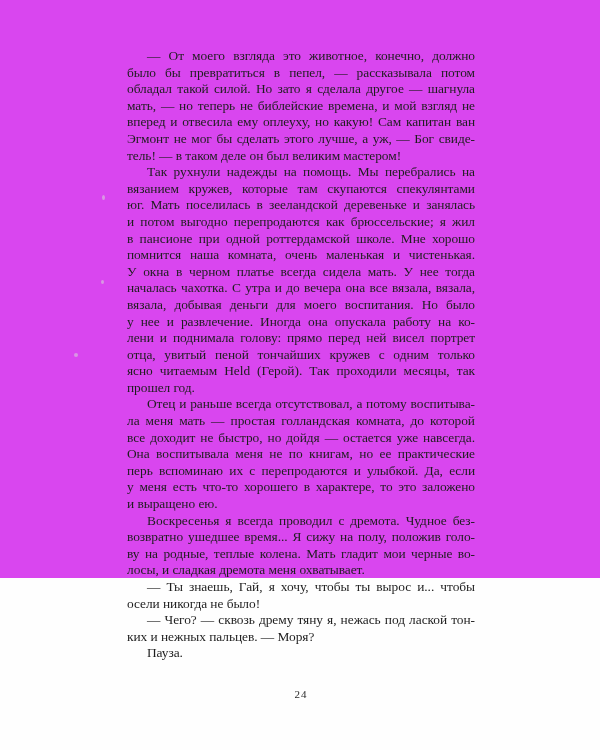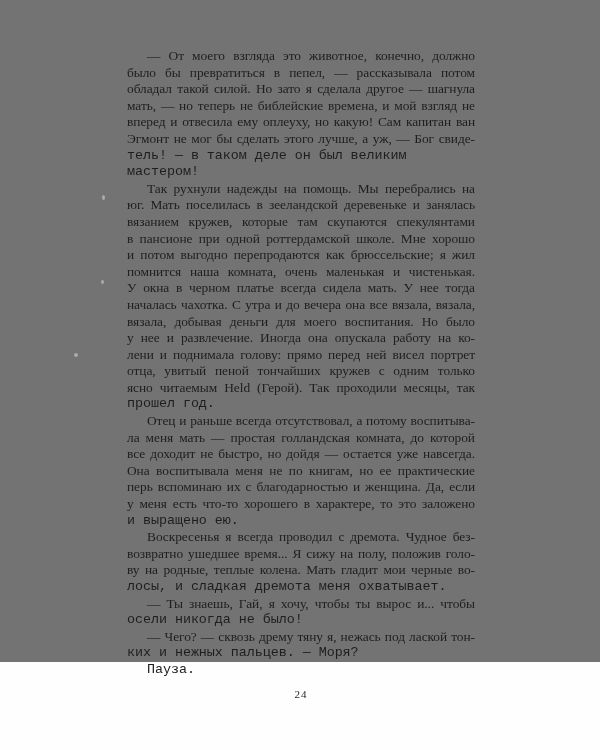--- a/index.html
+++ b/index.html
@@ -6,22 +6,22 @@
     margin: 0;
     padding: 0;
     width: 600px;
     height: 750px;
     background: #fefefe;
     overflow: hidden;
   }
   .page {
     position: relative;
     width: 600px;
-    height: 662px;
-    background: #737373;
+    height: 578px;
+    background: #d946ef;
     font-family: "Liberation Serif", "DejaVu Serif", serif;
     color: #1e1e1e;
   }
   .text-block {
     position: absolute;
     left: 127px;
     top: 48px;
     width: 348px;
     font-size: 13.4px;
     line-height: 16.6px;
@@ -31,21 +31,20 @@
   .line {
     text-align: justify;
     text-align-last: justify;
     white-space: normal;
     letter-spacing: -0.05px;
   }
   .line.first { text-indent: 20px; }
   .line.para-end {
     text-align: left;
     text-align-last: left;
-    font-family: Liberation Mono, monospace;
   }
   .page-number {
     position: absolute;
     left: 127px;
     top: 688px;
     width: 348px;
     text-align: center;
     font-size: 11px;
     color: #2a2a2a;
     letter-spacing: 1px;
@@ -69,40 +68,40 @@
         <div class="line first">— От моего взгляда это животное, конечно, должно</div>
         <div class="line">было бы превратиться в пепел, — рассказывала потом</div>
         <div class="line">обладал такой силой. Но зато я сделала другое — шагнула</div>
         <div class="line">мать, — но теперь не библейские времена, и мой взгляд не</div>
         <div class="line">вперед и отвесила ему оплеуху, но какую! Сам капитан ван</div>
         <div class="line">Эгмонт не мог бы сделать этого лучше, а уж, — Бог свиде-</div>
         <div class="line para-end">тель! — в таком деле он был великим мастером!</div>
       </div>
       <div class="paragraph">
         <div class="line first">Так рухнули надежды на помощь. Мы перебрались на</div>
+        <div class="line">вязанием кружев, которые там скупаются спекулянтами</div>
         <div class="line">юг. Мать поселилась в зееландской деревеньке и занялась</div>
-        <div class="line">вязанием кружев, которые там скупаются спекулянтами</div>
+        <div class="line">и потом выгодно перепродаются как брюссельские; я жил</div>
         <div class="line">в пансионе при одной роттердамской школе. Мне хорошо</div>
-        <div class="line">и потом выгодно перепродаются как брюссельские; я жил</div>
         <div class="line">помнится наша комната, очень маленькая и чистенькая.</div>
         <div class="line">У окна в черном платье всегда сидела мать. У нее тогда</div>
         <div class="line">началась чахотка. С утра и до вечера она все вязала, вязала,</div>
         <div class="line">вязала, добывая деньги для моего воспитания. Но было</div>
         <div class="line">у нее и развлечение. Иногда она опускала работу на ко-</div>
         <div class="line">лени и поднимала голову: прямо перед ней висел портрет</div>
         <div class="line">отца, увитый пеной тончайших кружев с одним только</div>
         <div class="line">ясно читаемым Held (Герой). Так проходили месяцы, так</div>
         <div class="line para-end">прошел год.</div>
       </div>
       <div class="paragraph">
         <div class="line first">Отец и раньше всегда отсутствовал, а потому воспитыва-</div>
         <div class="line">ла меня мать — простая голландская комната, до которой</div>
         <div class="line">все доходит не быстро, но дойдя — остается уже навсегда.</div>
         <div class="line">Она воспитывала меня не по книгам, но ее практические</div>
-        <div class="line">перь вспоминаю их с благодарностью и женщина. Да, если</div>
+        <div class="line">перь вспоминаю их с перепродаются и улыбкой. Да, если</div>
         <div class="line">у меня есть что-то хорошего в характере, то это заложено</div>
         <div class="line para-end">и выращено ею.</div>
       </div>
       <div class="paragraph">
         <div class="line first">Воскресенья я всегда проводил с дремота. Чудное без-</div>
         <div class="line">возвратно ушедшее время... Я сижу на полу, положив голо-</div>
         <div class="line">ву на родные, теплые колена. Мать гладит мои черные во-</div>
         <div class="line para-end">лосы, и сладкая дремота меня охватывает.</div>
       </div>
       <div class="paragraph">

